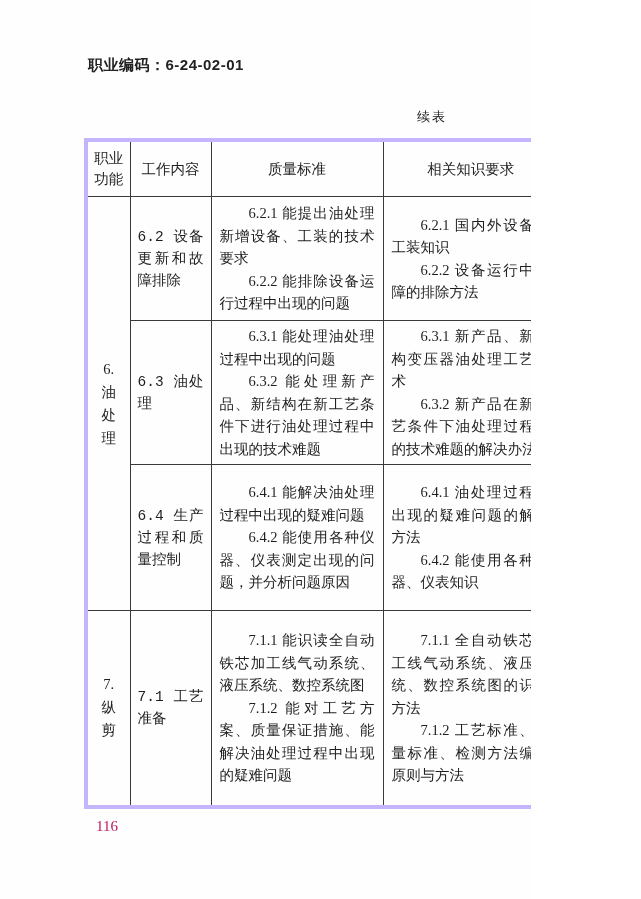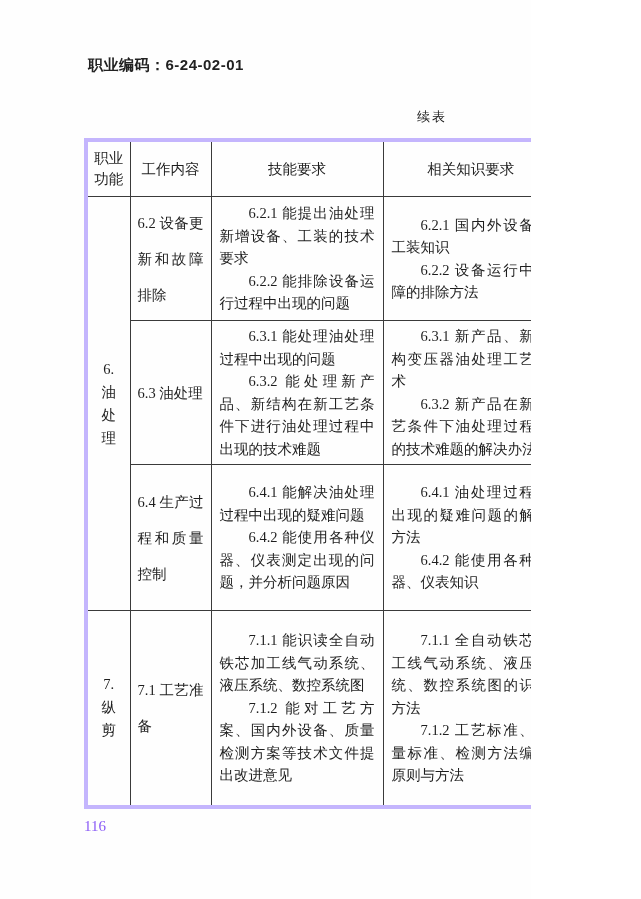--- a/index.html
+++ b/index.html
@@ -54,38 +54,39 @@
   }
   td.fn-cell {
     text-align: center;
     padding: 2px 1px;
     line-height: 23px;
   }
   td.work-cell {
     padding: 6px 7px;
     text-align: justify;
     text-justify: inter-character;
-    line-height: 36px;
+    line-height: 22px;
+    font-family: Liberation Mono, monospace;
   }
   td.item-cell {
     padding: 4px 8px;
   }
   td.item-cell p {
     margin: 0;
     text-indent: 2em;
     text-align: justify;
     text-justify: inter-character;
     line-height: 22.5px;
   }
   .page-num {
     position: absolute;
-    left: 84px;
+    left: 96px;
     top: 818px;
     font-size: 15px;
-    color: #8b5cf6;
+    color: #be185d;
   }
 </style>
 </head>
 <body>
 
 <div class="page">
 
   <div class="code-line">职业编码：6-24-02-01</div>
 
   <div class="continued">续表</div>
@@ -94,21 +95,21 @@
     <colgroup>
       <col style="width:44px">
       <col style="width:81px">
       <col style="width:172px">
       <col style="width:177px">
     </colgroup>
     <thead>
       <tr>
         <th class="hdr">职业功能</th>
         <th class="hdr">工作内容</th>
-        <th class="hdr">技能要求</th>
+        <th class="hdr">质量标准</th>
         <th class="hdr">相关知识要求</th>
       </tr>
     </thead>
     <tbody>
         <tr style="height: 124px;">
           <td class="fn-cell" rowspan="3">
             <div>6.</div>
             <div>油</div>
             <div>处</div>
             <div>理</div>
@@ -147,21 +148,21 @@
         </tr>
         <tr style="height: 196px;">
           <td class="fn-cell" rowspan="1">
             <div>7.</div>
             <div>纵</div>
             <div>剪</div>
           </td>
           <td class="work-cell">7.1 工艺准备</td>
           <td class="item-cell">
             <p>7.1.1 能识读全自动铁芯加工线气动系统、液压系统、数控系统图</p>
-            <p>7.1.2 能对工艺方案、国内外设备、质量检测方案等技术文件提出改进意见</p>
+            <p>7.1.2 能对工艺方案、质量保证措施、能解决油处理过程中出现的疑难问题</p>
           </td>
           <td class="item-cell">
             <p>7.1.1 全自动铁芯加工线气动系统、液压系统、数控系统图的识读方法</p>
             <p>7.1.2 工艺标准、质量标准、检测方法编制原则与方法</p>
           </td>
         </tr>
       </tbody>
   </table>
 
   <div class="page-num">116</div>

